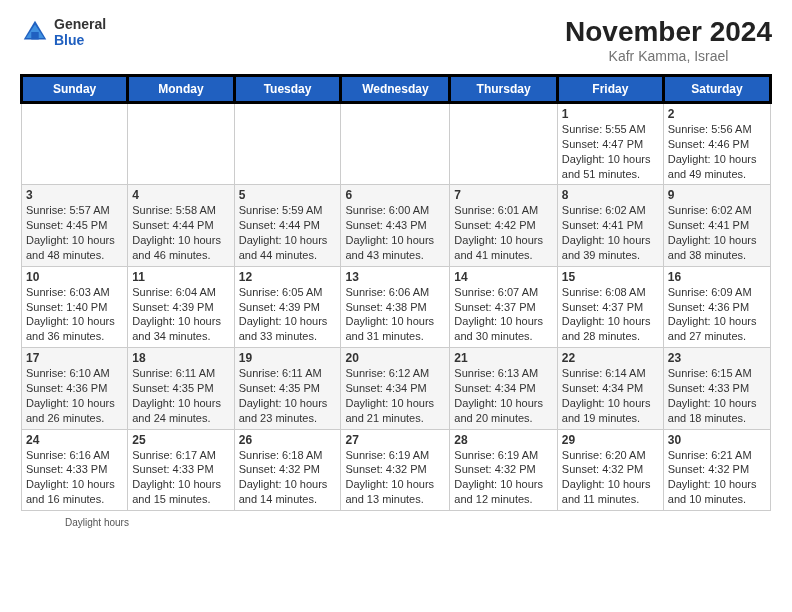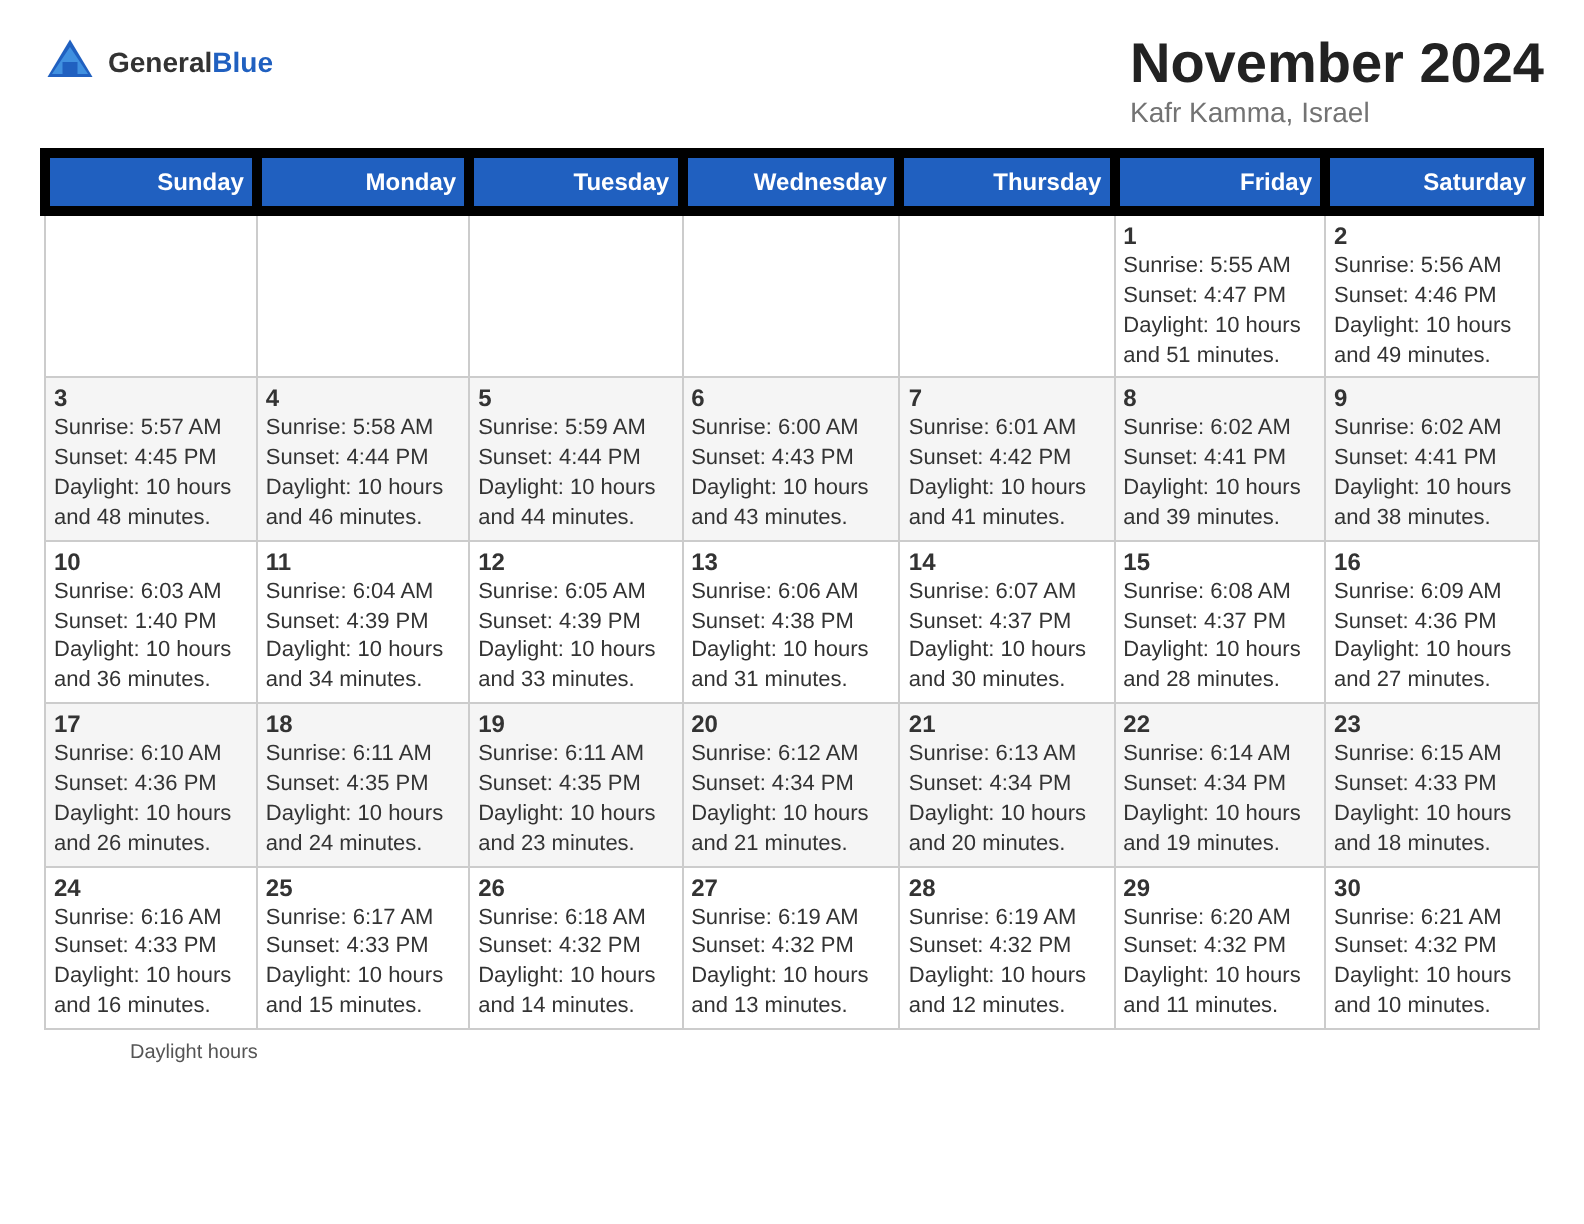--- a/index.html
+++ b/index.html
@@ -21,54 +21,54 @@
       align-items: flex-start;
       margin-bottom: 10px;
     }
     .logo {
       display: flex;
       align-items: center;
       gap: 4px;
     }
     .logo-text {
       display: flex;
-      flex-direction: row;
+      flex-direction: column;
       font-size: 14px;
       font-weight: bold;
     }
     .logo-text .general { color: #333; }
     .logo-text .blue { color: #2060c0; }
     .logo-icon {
       width: 30px;
       height: 30px;
     }
     .title-block {
-      text-align: left;
+      text-align: center;
     }
     .month-title {
       font-size: 28px;
       font-weight: bold;
       color: #222;
     }
     .location {
       font-size: 14px;
       color: #737373;
     }
     .calendar {
       width: 100%;
       border-collapse: collapse;
     }
     .calendar th {
       background: #2060c0;
       color: #fff;
       font-size: 12px;
       font-weight: bold;
       padding: 5px 4px;
-      border: 5px solid #000000;
-      text-align: right;
+      border: 3px solid #000000;
+      text-align: center;
     }
     .calendar td {
       border: 1px solid #ccc;
       vertical-align: top;
       padding: 3px 4px;
       width: 113px;
       height: 78px;
       font-size: 9.5px;
       color: #333;
       background: #fff;

